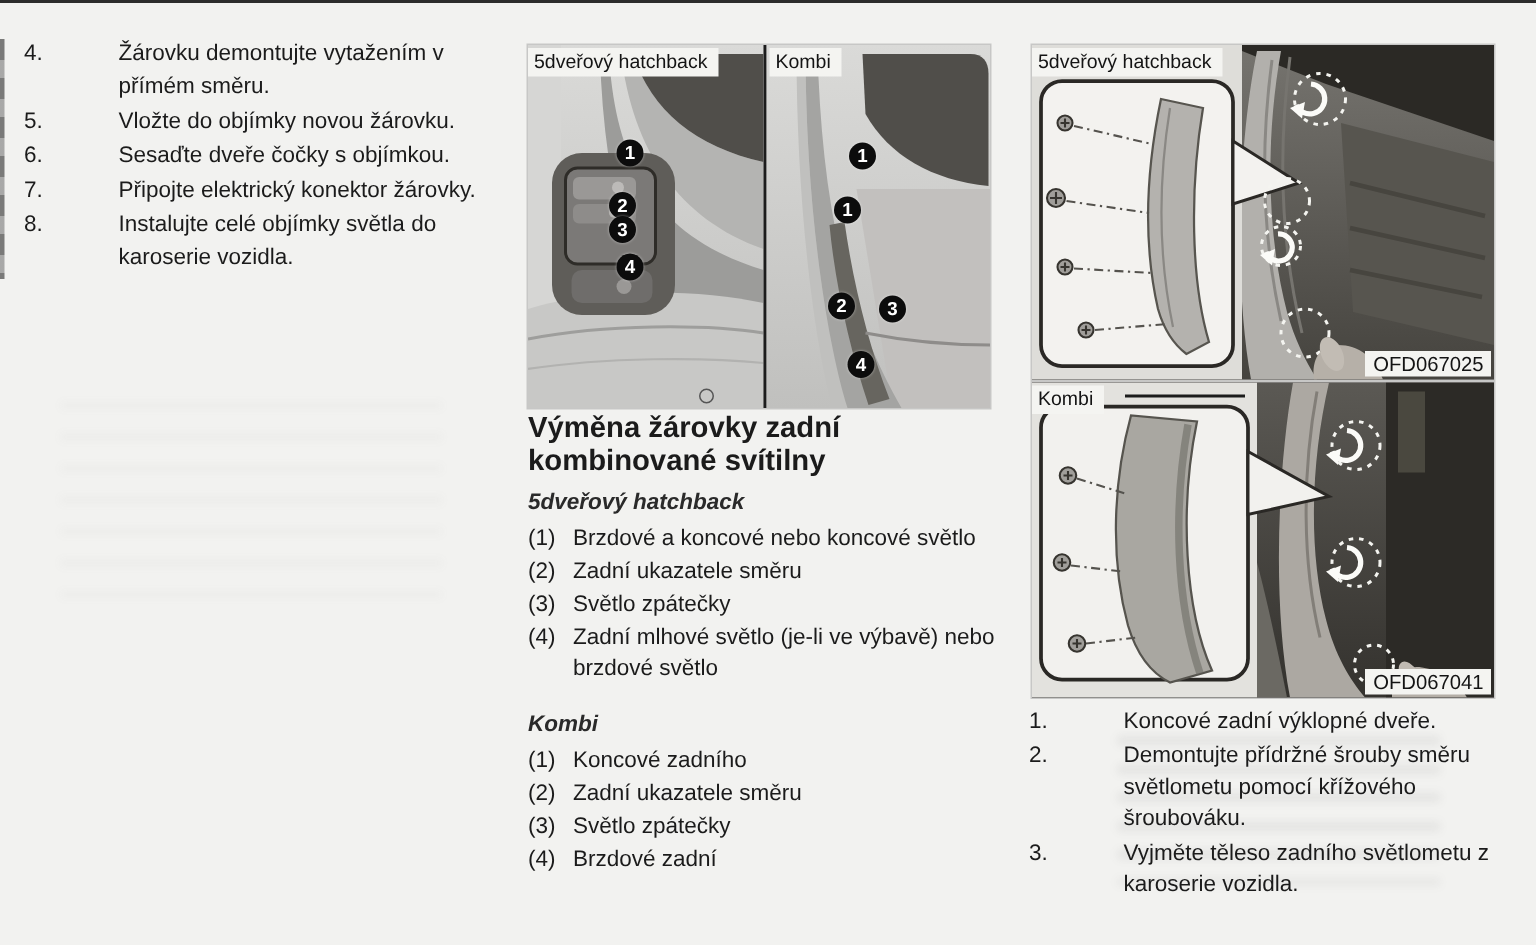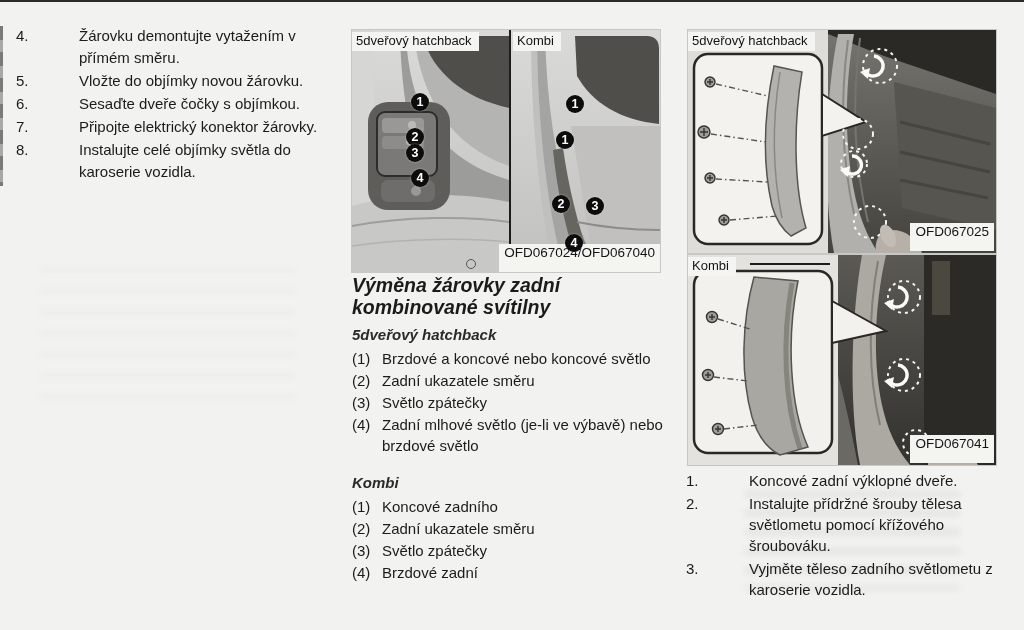--- a/index.html
+++ b/index.html
@@ -23,39 +23,39 @@
   
   .steps{position:absolute;font-size:15px;line-height:22px;}
   .steps .li{display:flex;margin:0 0 1px 0;}
   .steps .num{flex:none;width:26px;}
   .steps .txt{flex:1;margin-left:37px;}
   .left-steps{left:16px;top:25px;width:324px;}
   .right-steps{left:686px;top:470px;width:318px;line-height:21px;}
   .right-steps .li{margin-bottom:2px;}
 
   .mid-text{position:absolute;left:352px;top:274px;width:314px;}
-  .mid-text h2{font-size:19.5px;font-weight:700;line-height:22px;margin:0 0 8px 0;font-style:italic;}
+  .mid-text h2{font-size:19.5px;font-weight:700;line-height:22px;margin:0 0 8px 0;}
   .subhead{font-size:15px;font-weight:700;font-style:italic;margin:0 0 5px 0;color:#2a2a2a;}
   .subhead.gap{margin-top:18px;}
   .plist .li{display:flex;font-size:15px;line-height:21px;margin-bottom:1px;}
   .plist .num{flex:none;width:30px;}
   .plist .txt{flex:1;}
 
   
   .fig{position:absolute;box-shadow:0 0 0 1px rgba(120,120,120,.35);}
   .fig svg{position:absolute;left:0;top:0;display:block;}
   .fig-mid{left:352px;top:30px;width:308px;height:242px;background:#cfcfcd;}
   .fig-mid .panel{position:absolute;top:0;height:242px;}
   .fig-mid .p-hb{left:0;width:157px;}
   .fig-mid .p-kb{left:159px;width:149px;}
   .fig-mid .divider{position:absolute;left:157px;top:0;width:2px;height:242px;background:#1c1c1c;}
   .fig-label{position:absolute;top:2px;left:0;background:#f4f4f1;color:#141414;
     font-size:13px;line-height:16px;padding:1px 7px 2px 4px;white-space:nowrap;z-index:4;}
   .fig-code{position:absolute;right:0;bottom:0;background:#f4f4f1;color:#141414;
-    font-size:13.5px;line-height:17px;height:28px;padding:0 5px;z-index:4;white-space:nowrap;}
+    font-size:13.5px;line-height:17px;height:17px;padding:0 5px;z-index:4;white-space:nowrap;}
   .o-mark{position:absolute;left:114px;bottom:3px;width:8px;height:8px;border:1.5px solid #555;
     border-radius:50%;z-index:4;}
   .badge{position:absolute;width:18px;height:18px;border-radius:50%;background:#0c0c0c;color:#fff;
     font-size:12.5px;font-weight:700;display:flex;align-items:center;justify-content:center;z-index:5;
     box-shadow:0 0 2px rgba(255,255,255,.5);}
 
   .fig-rt{left:688px;top:30px;width:308px;height:223px;background:#55534e;}
   .fig-rb{left:688px;top:255px;width:308px;height:210px;background:#53514c;}
   .label-rule{position:absolute;top:8px;left:62px;width:80px;height:2px;background:#1c1c1c;z-index:4;}
 </style>
@@ -140,21 +140,20 @@
       </svg>
       <div class="fig-label" style="left:2px">Kombi</div>
       <div class="badge" style="left:55px;top:65px">1</div>
       <div class="badge" style="left:45px;top:101px">1</div>
       <div class="badge" style="left:41px;top:165px">2</div>
       <div class="badge" style="left:75px;top:167px">3</div>
       <div class="badge" style="left:54px;top:204px">4</div>
     </div>
 
     <div class="o-mark"></div>
-    <div class="fig-code">OFD067024/OFD067040</div>
   </div>
 
   <div class="mid-text">
     <h2>Výměna žárovky zadní kombinované svítilny</h2>
 
     <div class="subhead">5dveřový hatchback</div>
     <div class="plist">
       <div class="li">
         <span class="num">(1)</span>
         <span class="txt">Brzdové a koncové nebo koncové světlo</span>
@@ -291,21 +290,21 @@
     <div class="fig-code" style="right:2px;bottom:2px">OFD067041</div>
   </div>
 
   <div class="steps right-steps">
     <div class="li">
       <span class="num">1.</span>
       <span class="txt">Koncové zadní výklopné dveře.</span>
     </div>
     <div class="li">
       <span class="num">2.</span>
-      <span class="txt">Instalujte přídržné šrouby tělesa světlometu pomocí křížového šroubováku.</span>
+      <span class="txt">Demontujte přídržné šrouby směru světlometu pomocí křížového šroubováku.</span>
     </div>
     <div class="li">
       <span class="num">3.</span>
       <span class="txt">Vyjměte těleso zadního světlometu z karoserie vozidla.</span>
     </div>
   </div>
 
 </div>
 
 </body></html>

